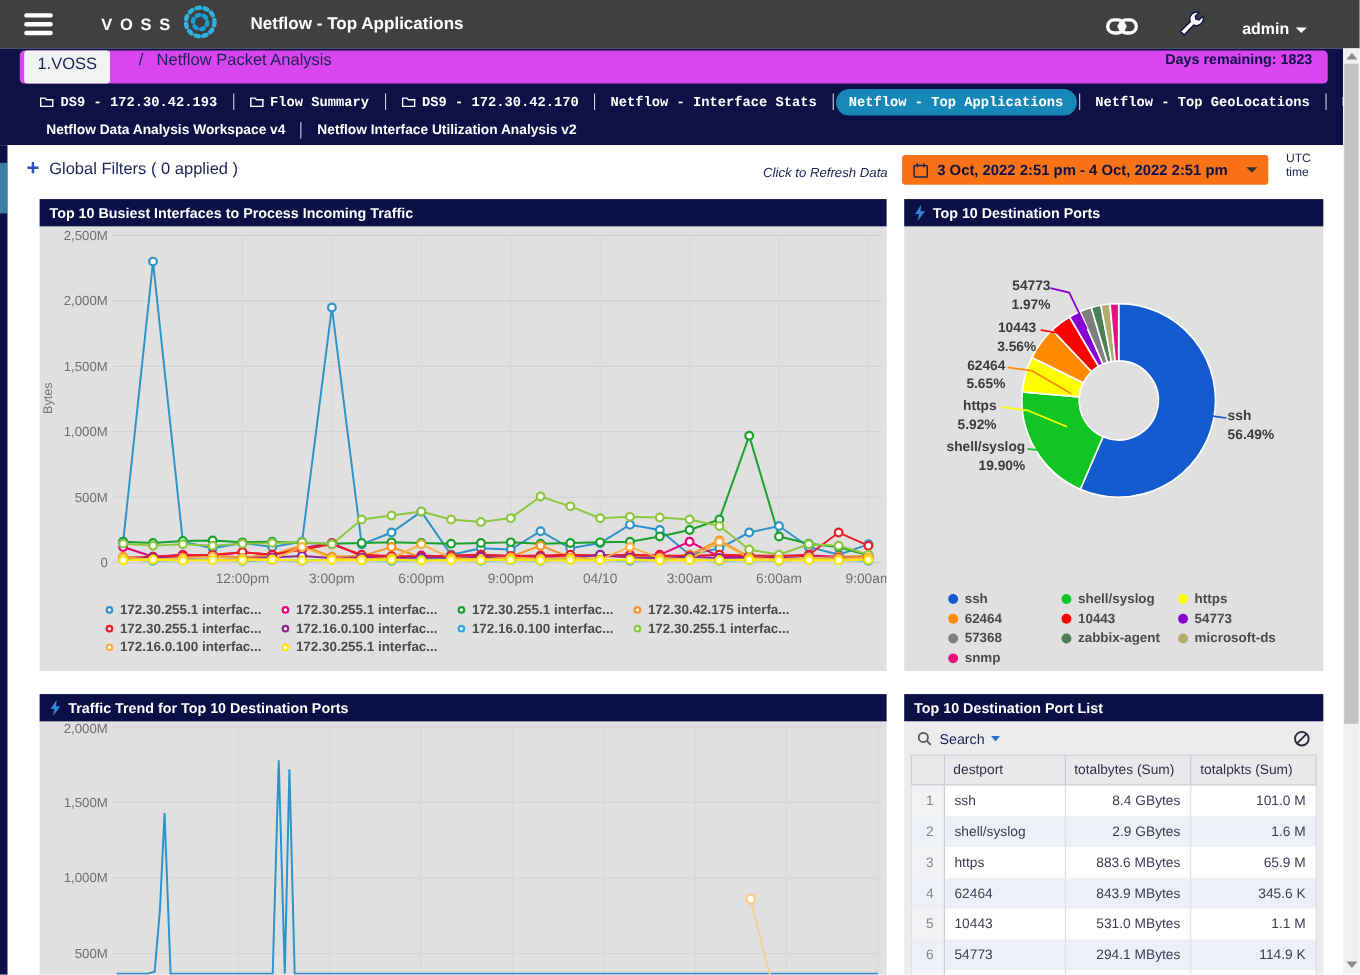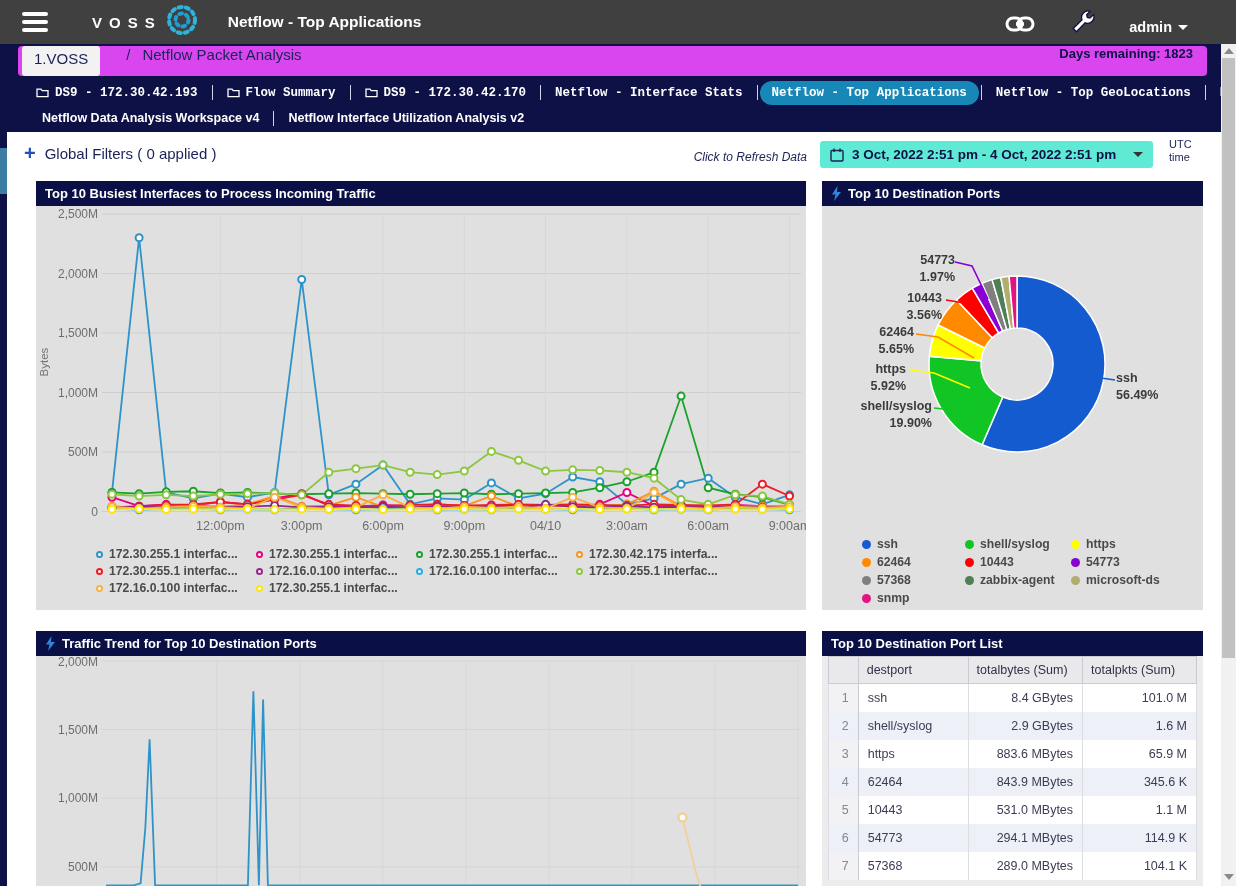--- a/index.html
+++ b/index.html
@@ -31,21 +31,21 @@
   .tab-sep { width:1px; height:15px; background:#cfd3e8; margin:0 2px; }
   
   #content { left:7px; top:132px; width:1214px; height:754px; background:#fff; }
   #left-strip { left:0; top:132px; width:7px; height:754px; background:#0d1145; }
   #left-strip-thumb { left:0; top:148px; width:7px; height:46px; background:#3d7ca3; }
   
   #global-filters { left:17px; top:12px; display:flex; align-items:center; gap:9px; cursor:pointer; }
   #global-filters .plus { color:#2650b8; font-size:20px; font-weight:bold; line-height:18px; }
   #global-filters .gf-label { color:#1b2256; font-size:15px; }
   #refresh-hint { left:560px; top:18px; width:240px; text-align:right; font-size:12px; font-style:italic; color:#1b2256; cursor:pointer; }
-  #date-box { left:813px; top:9px; width:333px; height:27px; background:#5eead4; border-radius:3px; display:flex; align-items:center; padding:0 10px; cursor:pointer; }
+  #date-box { left:813px; top:9px; width:333px; height:27px; background:#f97316; border-radius:3px; display:flex; align-items:center; padding:0 10px; cursor:pointer; }
   #date-box .date-text { font-size:13.5px; font-weight:bold; color:#0d1245; margin-left:8px; }
   #date-box .caret-dark { width:0; height:0; border-left:5px solid transparent; border-right:5px solid transparent; border-top:5px solid #333; margin-left:auto; }
   #tz-label { left:1162px; top:6px; font-size:11px; color:#1b2256; line-height:13px; }
   
   .panel { position:absolute; }
   .panel-header { height:25px; background:#0a0f45; color:#fff; font-size:13px; font-weight:bold; display:flex; align-items:center; padding:0 9px; gap:6px; }
   .panel-body { position:relative; background:#e0e0e0; overflow:hidden; }
   #panel-interfaces { left:29px; top:49px; width:770px; height:429px; }
   #panel-interfaces .panel-body { height:404px; }
   #panel-donut { left:815px; top:49px; width:381px; height:414px; }
@@ -683,20 +683,34 @@
             <circle cx="646.4359999999999" cy="161.408" r="4" fill="#fff" stroke="#f2d09a" stroke-width="2.5"></circle>
           </svg></div>
     </div>
   </div>
 
   <div id="panel-table" class="panel">
     <div class="panel-header">
       <span>Top 10 Destination Port List</span>
     </div>
     <div class="panel-body">
+      <div id="search-row">
+        <svg width="13" height="13" viewBox="0 0 13 13" fill="none" stroke="#555" stroke-width="1.6">
+          <circle cx="5.4" cy="5.4" r="4.2"></circle>
+            <line x1="8.6" y1="8.6" x2="12.2" y2="12.2"></line>
+        </svg>
+        <span class="search-label">Search</span>
+        <span class="caret-blue"></span>
+        <span id="clear-icon">
+          <svg width="15" height="15" viewBox="0 0 15 15" fill="none" stroke="#2c2c3c" stroke-width="1.7">
+            <circle cx="7.5" cy="7.5" r="6.2"></circle>
+              <line x1="3.2" y1="11.8" x2="11.8" y2="3.2"></line>
+          </svg>
+        </span>
+      </div>
       <table id="dest-table">
         <thead>
             <tr>
               <th style="width:30px"></th>
               <th style="width:112px">destport</th>
               <th style="width:118px">totalbytes (Sum)</th>
               <th style="width:118px">totalpkts (Sum)</th>
             </tr>
           </thead>
         <tbody>

